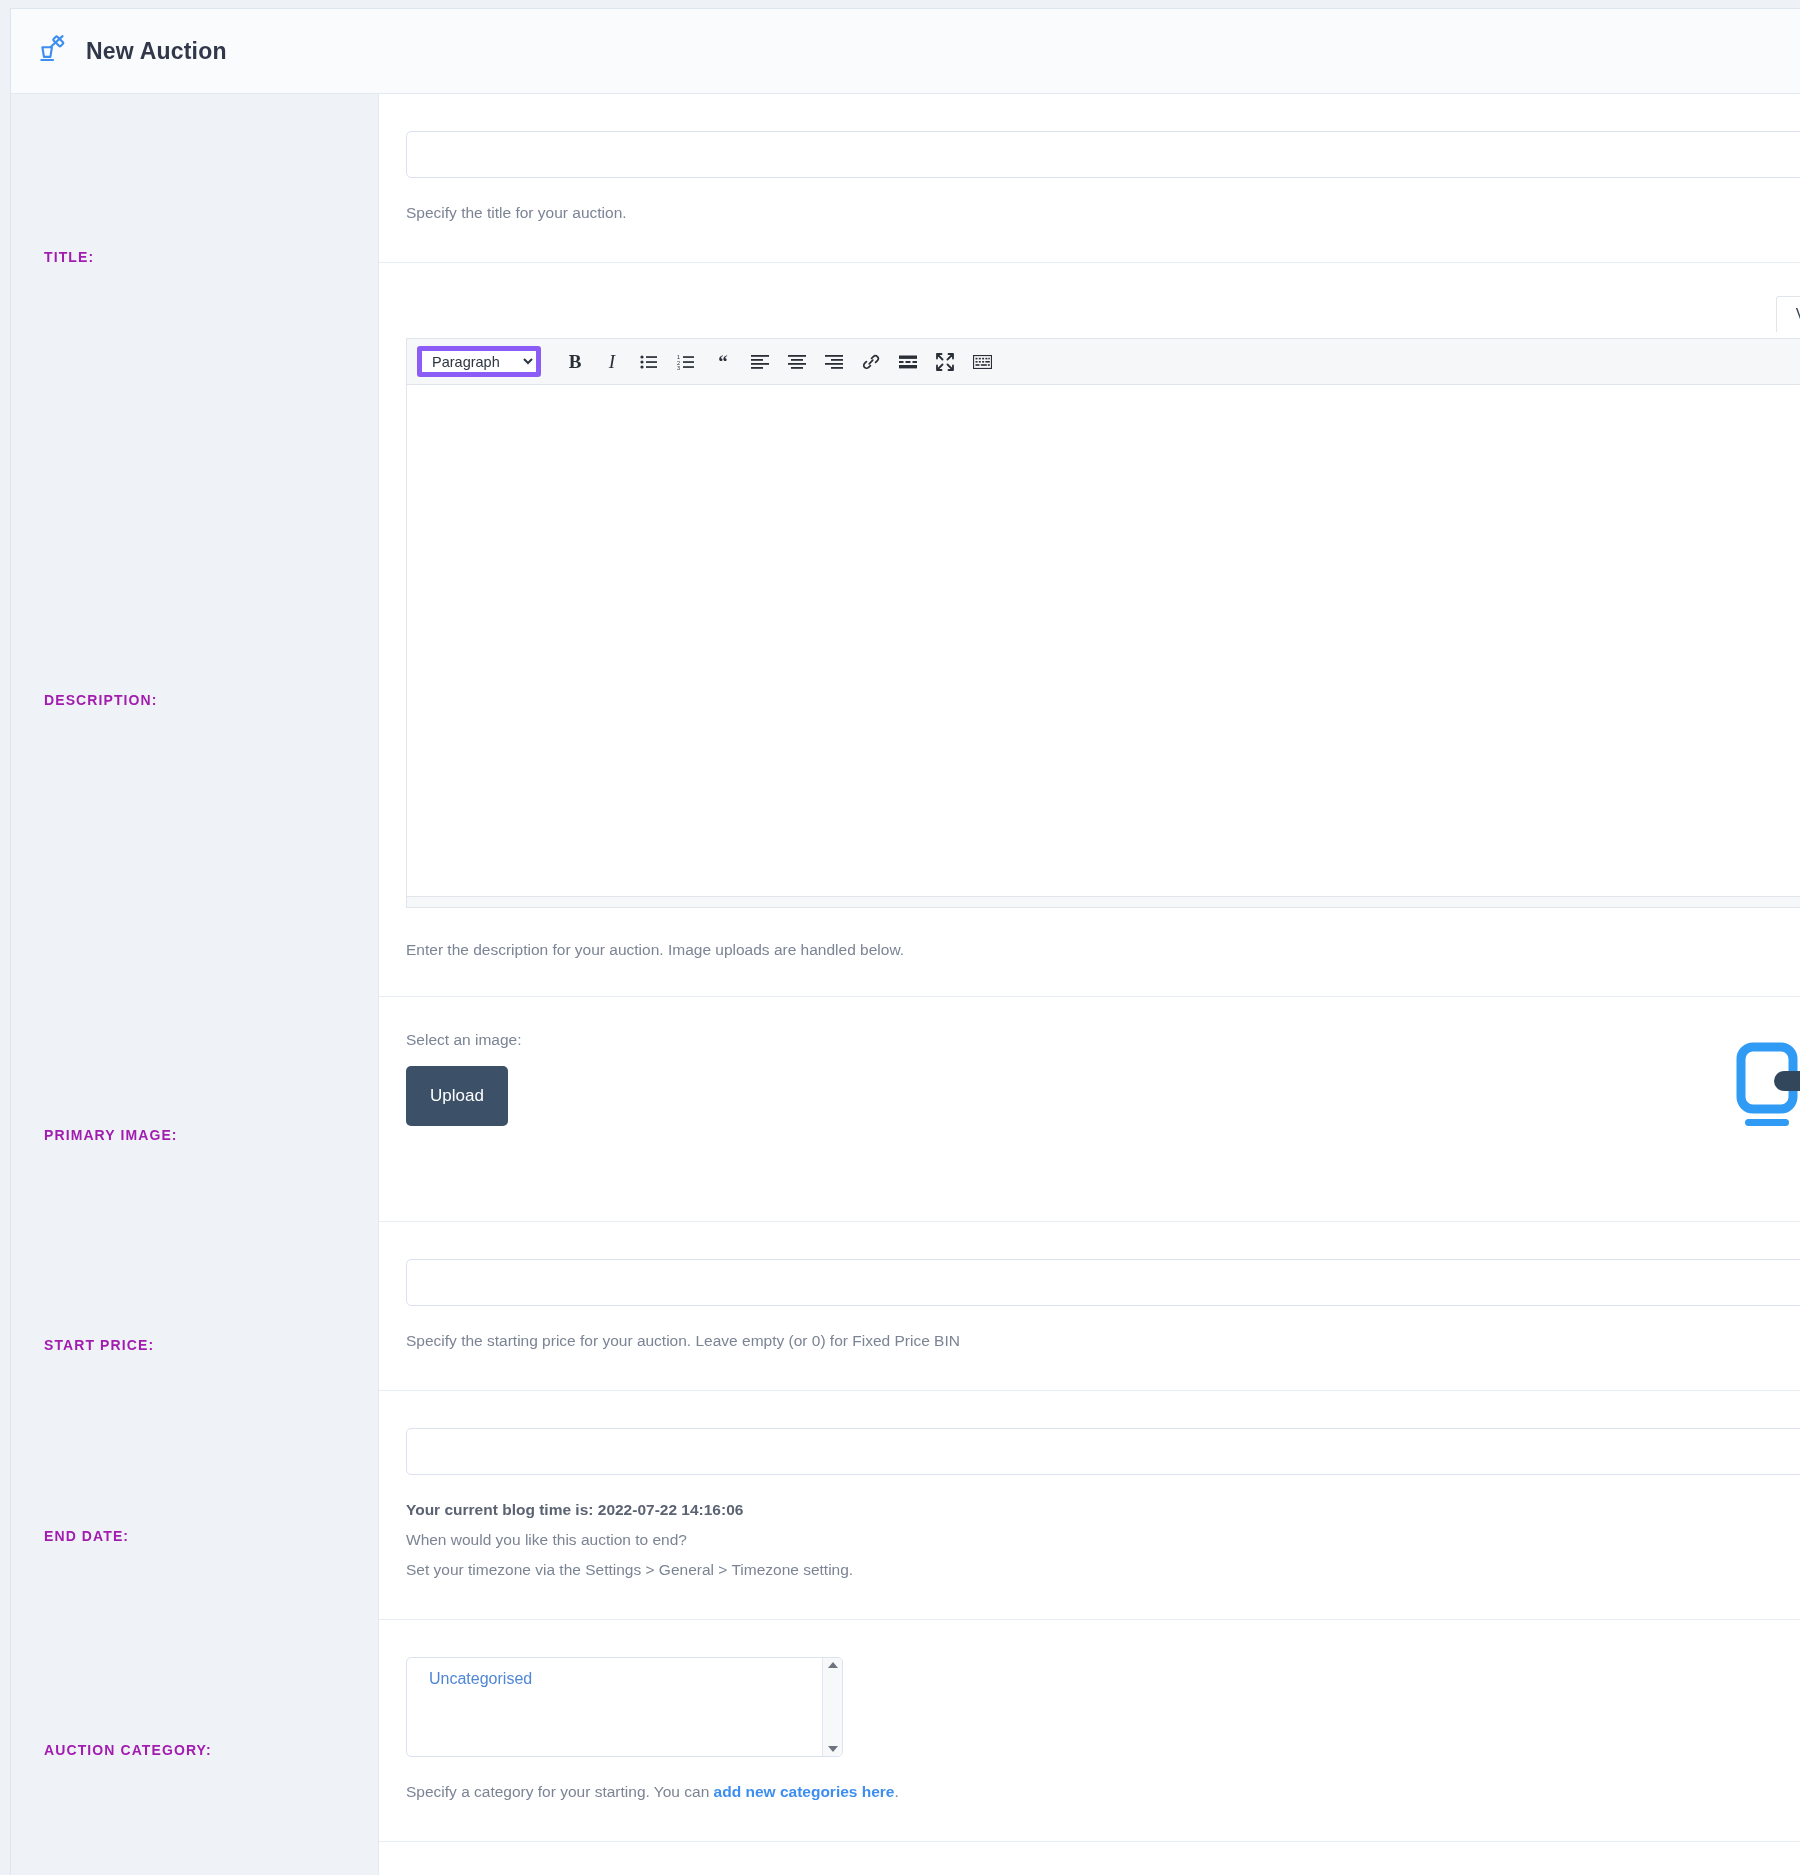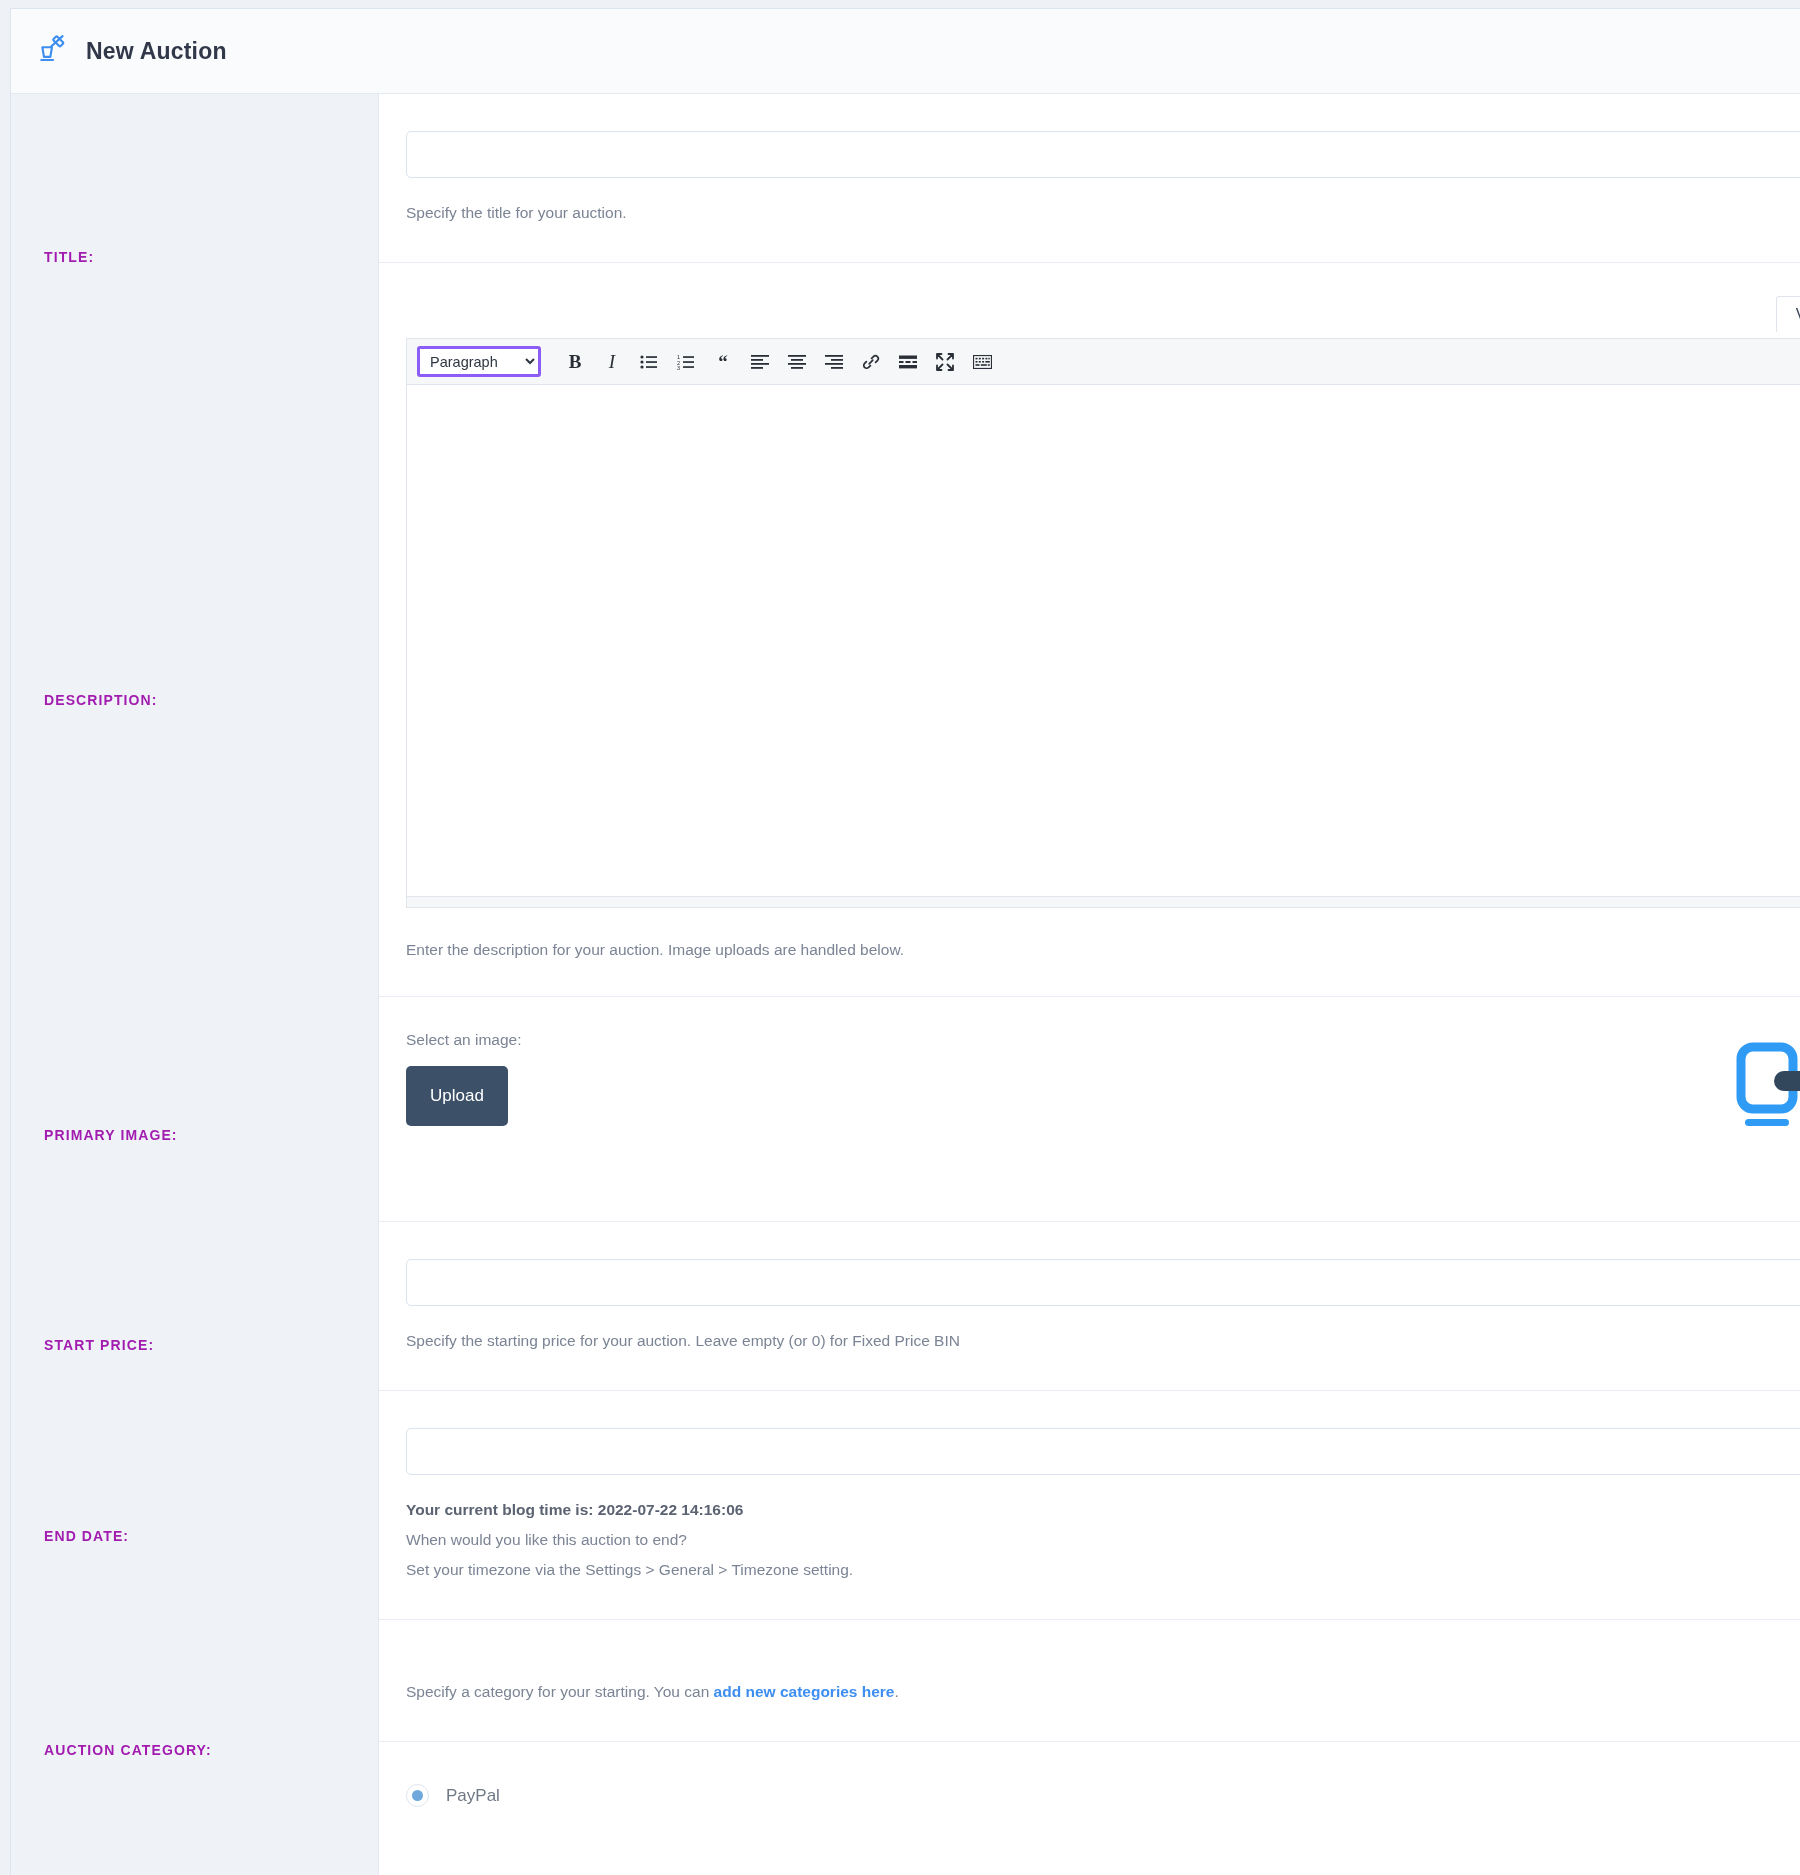--- a/index.html
+++ b/index.html
@@ -134,21 +134,21 @@
     background: #f6f7f8;
     height: 47px;
     display: flex;
     align-items: center;
     padding: 0 10px;
     gap: 3px;
   }
   .fmt-select {
     width: 124px;
     height: 31px;
-    border: 3px solid #8b5cf6;
+    border: 5px solid #8b5cf6;
     border-radius: 3px;
     background: #ffffff;
     font-size: 14.5px;
     font-family: "Liberation Sans", sans-serif;
     color: #2d3642;
     padding: 0 6px;
     margin-right: 14px;
     outline: none;
   }
   .tbtn {
@@ -459,20 +459,27 @@
           <input class="txtinput" type="text" style="">
           <div class="gap-9"></div>
           <div class="helptext strong">Your current blog time is: 2022-07-22 14:16:06</div>
           <div style="height:6px"></div>
           <div class="helptext">When would you like this auction to end?</div>
           <div style="height:6px"></div>
           <div class="helptext">Set your timezone via the Settings &gt; General &gt; Timezone setting.</div>
         </div>
 
         <div class="frow" style="padding-top:37px;padding-bottom:37px">
+          <div class="listbox">
+            <div class="listbox-option">Uncategorised</div>
+            <div class="lb-scroll">
+              <span class="lb-arrow up"></span>
+              <span class="lb-arrow down"></span>
+            </div>
+          </div>
           <div class="gap-9"></div>
           <div class="helptext">
             <span>Specify a category for your starting. You can </span><a class="linktext" href="#">add new categories here</a><span>.</span>
           </div>
         </div>
 
         <div class="frow" style="padding-top:42px;padding-bottom:40px">
           <div class="radio-row">
             <span class="radio checked"></span>
             <span class="radio-label">PayPal</span>

